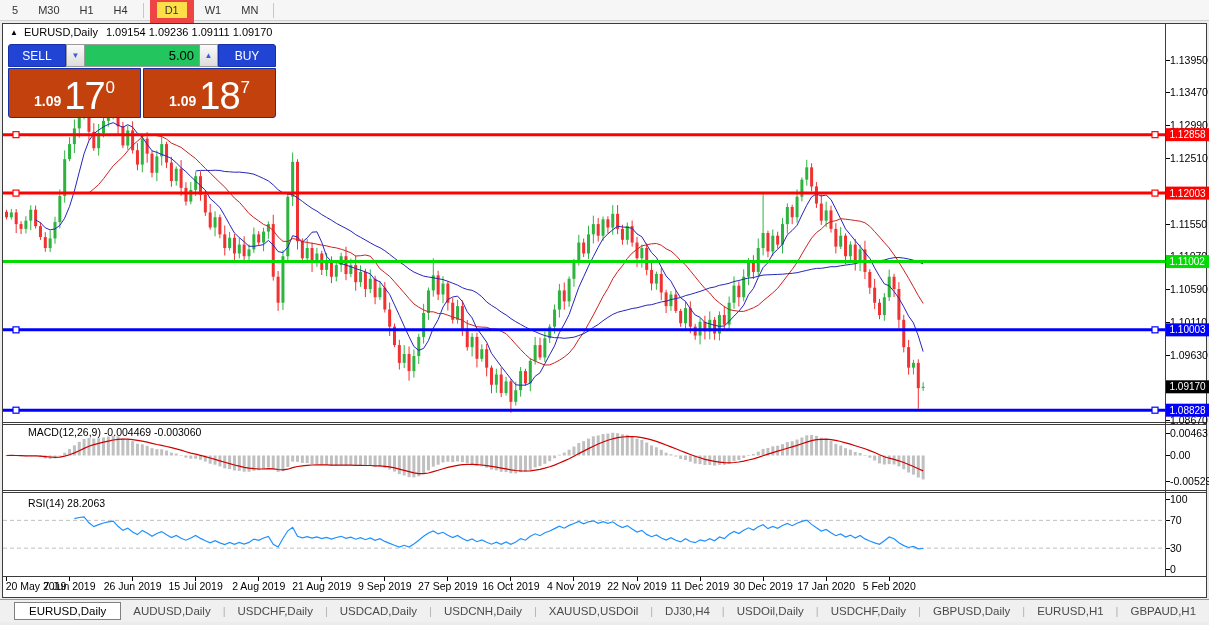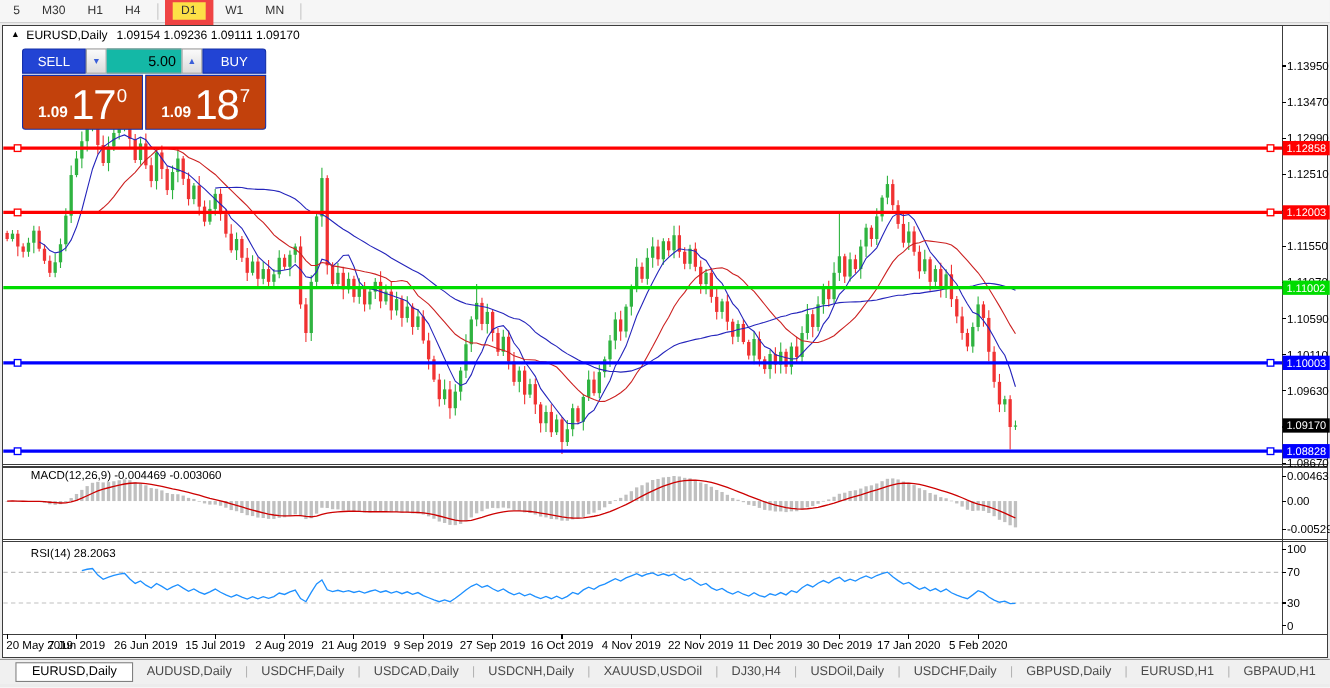--- a/index.html
+++ b/index.html
@@ -12,29 +12,29 @@
   .tf-btn.active{background:#fde047;border:7px solid #ef4444;}
   .tb-sep{width:1px;height:15px;background:#c8c8c8;margin:0 5px;display:inline-block;}
   
   #chart-svg{position:absolute;left:0;top:22px;}
   svg text{font-family:"Liberation Sans","DejaVu Sans",sans-serif;}
   .chart-title{position:absolute;left:10px;top:26px;font-size:11px;color:#000;z-index:5;pointer-events:none;}
   .chart-title .tri{font-size:8px;margin-right:6px;vertical-align:1px;}
   .chart-title .ohlc{margin-left:8px;}
   .ind-label{position:absolute;font-size:10.5px;color:#000;z-index:5;pointer-events:none;padding-left:20px;}
   
-  .trade-panel{position:absolute;left:20px;top:44px;width:222px;z-index:6;}
+  .trade-panel{position:absolute;left:8px;top:44px;width:268px;z-index:6;}
   .tp-row1{display:flex;height:23px;}
   .tp-btn{width:56px;background:#2244d4;border:1px solid #1530a8;color:#fff;font-size:12px;
           display:flex;align-items:center;justify-content:center;cursor:pointer;}
   .tp-btn.sell{border-radius:3px 0 0 0;}
   .tp-btn.buy{border-radius:0 3px 0 0;}
   .tp-spin{width:17px;background:linear-gradient(#fbfbfb,#dcdcdc);border:1px solid #9a9a9a;color:#3a5fd9;
            font-size:8px;display:flex;align-items:center;justify-content:center;cursor:pointer;}
-  .tp-vol{flex:1;border:1px solid #9a9a9a;border-left:none;border-right:none;background:#14b8a6;
+  .tp-vol{flex:1;border:1px solid #9a9a9a;border-left:none;border-right:none;background:#22c55e;
           font-size:13px;color:#000;text-align:right;padding:0 5px;min-width:0;}
   .tp-row2{display:flex;gap:2px;margin-top:1px;height:50px;}
   .tp-price{flex:1;background:#c2410c;border:1px solid #1530a8;color:#fff;display:flex;
             align-items:flex-end;justify-content:center;padding-bottom:5px;cursor:pointer;}
   .tp-price .pfx{font-size:14px;font-weight:bold;margin-right:3px;line-height:1;margin-bottom:4px;}
   .tp-price .big{font-size:38px;line-height:0.85;letter-spacing:-1px;}
   .tp-price .sup{font-size:17px;line-height:1;transform:translateY(-16px);margin-left:1px;}
   .tp-price.left{border-radius:0 0 0 3px;}
   .tp-price.right{border-radius:0 0 3px 0;}
   

